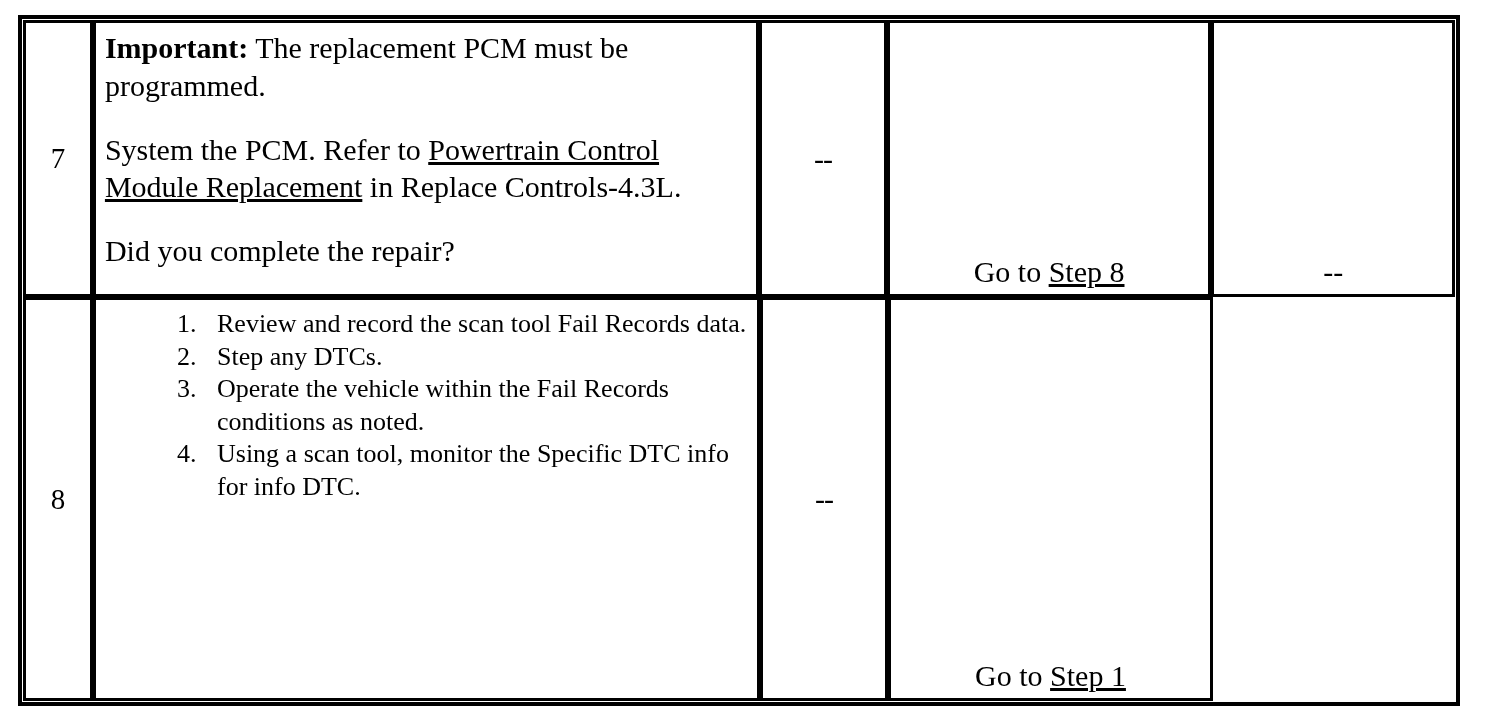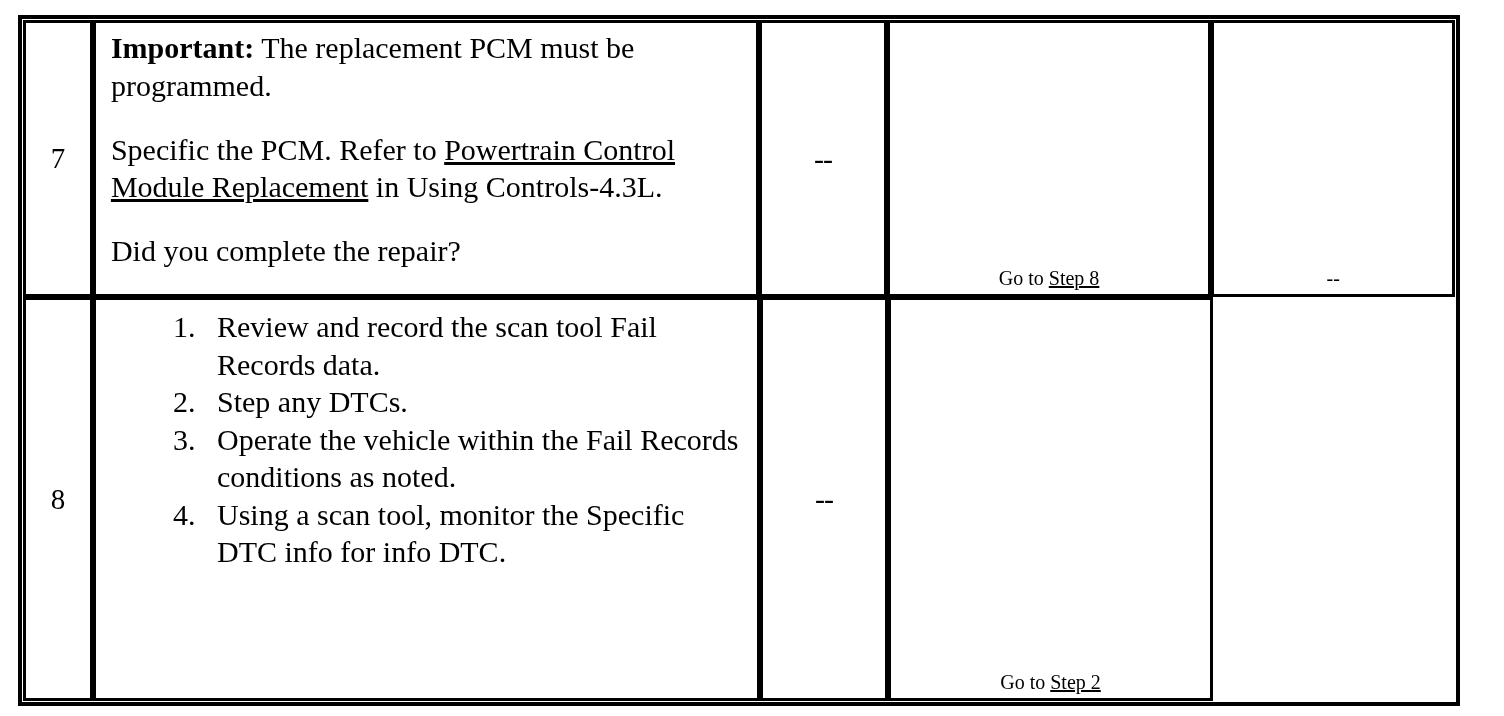--- a/index.html
+++ b/index.html
@@ -77,32 +77,32 @@
   .col-action {
     padding: 6px 8px 4px 7px;
     display: flex;
     flex-direction: column;
   }
   .action-body {
     font-size: 30px;
     line-height: 1.26;
   }
   .action-body p {
-    margin: 0 0 0 8px;
+    margin: 0 0 0 2px;
   }
   .para-gap {
     height: 26px;
   }
   .bold { font-weight: bold; }
   .uline { text-decoration: underline; }
 
   ol.steps-list {
     margin: 2px 0 0 0;
     padding-left: 100px;
-    font-size: 30px;
+    font-size: 26px;
     line-height: 1.25;
   }
   ol.steps-list li {
     padding-left: 14px;
     margin-bottom: 0;
   }
 
   
   .col-value {
     display: flex;
@@ -116,42 +116,42 @@
   }
 
   
   .col-yes, .col-no {
     display: flex;
     align-items: flex-end;
     justify-content: center;
     padding-bottom: 4px;
   }
   .branch-text {
-    font-size: 20px;
+    font-size: 30px;
     line-height: 1.2;
   }
 </style>
 </head>
 <body>
 
 <div class="sheet">
 
   <div class="dtc-table">
 
     <div class="dtc-row row-7">
 
       <div class="cell col-step">
         <span class="step-num">7</span>
       </div>
 
       <div class="cell col-action">
         <div class="action-body">
           <p><span class="bold">Important:</span><span> The replacement PCM must be programmed.</span></p>
           <div class="para-gap"></div>
-          <p><span>Specific the PCM. Refer to </span><span class="uline">Powertrain Control Module Replacement</span><span> in Using Controls-4.3L.</span></p>
+          <p><span>System the PCM. Refer to </span><span class="uline">Powertrain Control Module Replacement</span><span> in Replace Controls-4.3L.</span></p>
           <div class="para-gap"></div>
           <p>Did you complete the repair?</p>
         </div>
       </div>
 
       <div class="cell col-value">
         <span class="dash">--</span>
       </div>
 
       <div class="cell col-yes">
@@ -180,21 +180,21 @@
           </ol>
           <div class="para-gap"></div>
         </div>
       </div>
 
       <div class="cell col-value">
         <span class="dash">--</span>
       </div>
 
       <div class="cell col-yes">
-        <span class="branch-text"><span>Go to </span><span class="uline">Step 2</span></span>
+        <span class="branch-text"><span>Go to </span><span class="uline">Step 1</span></span>
       </div>
 
 
     </div>
 
   </div>
 
 </div>
 
 </body></html>

